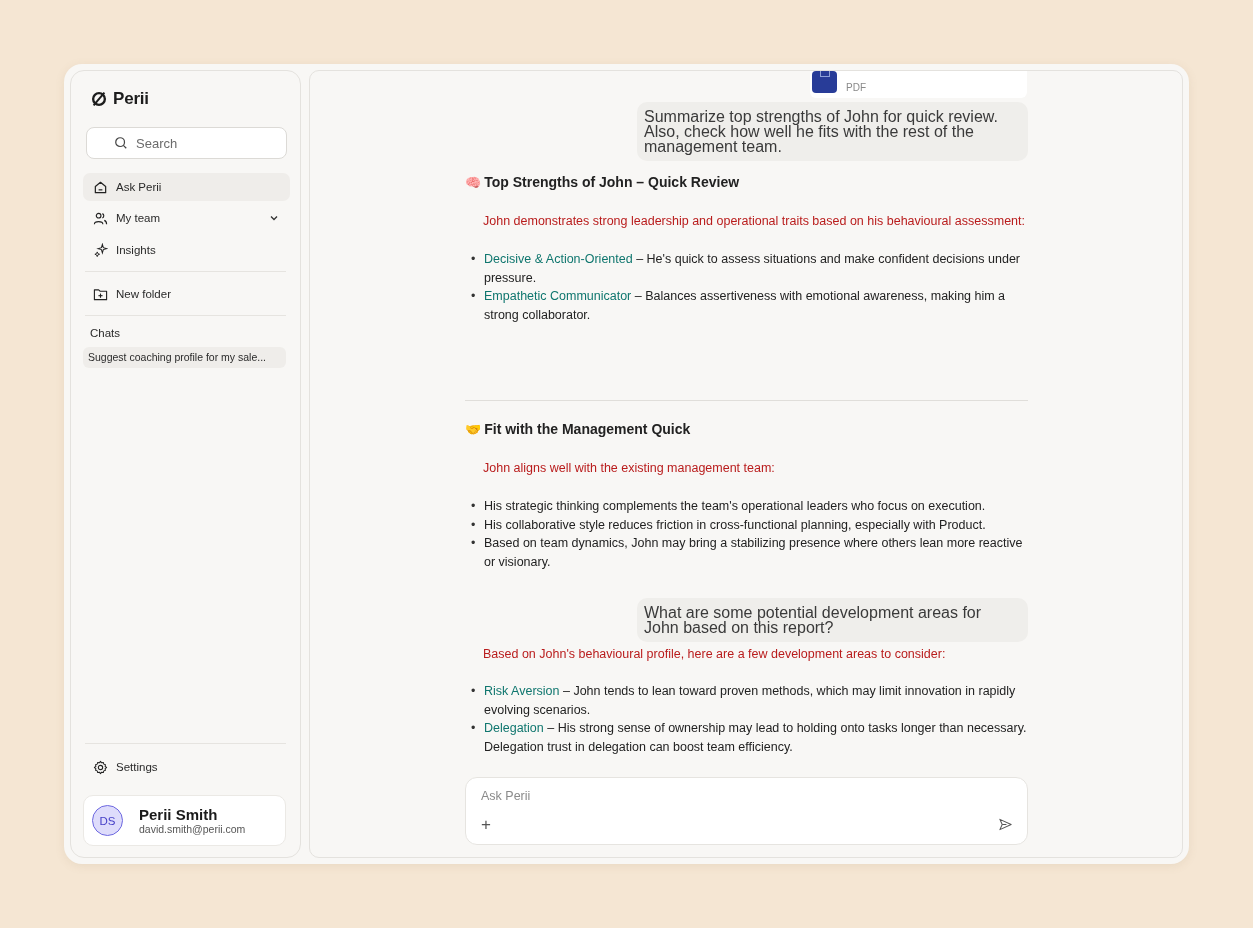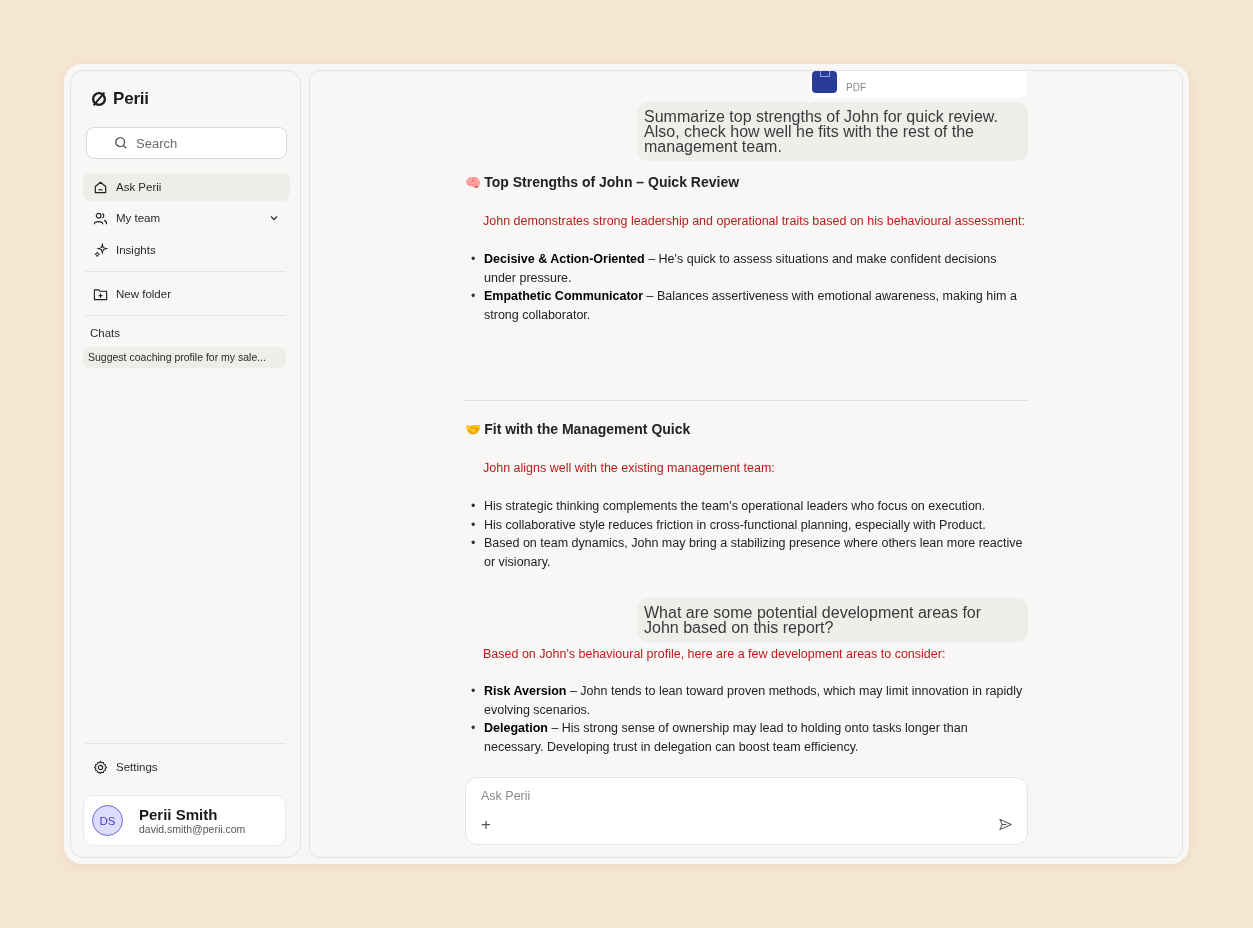--- a/index.html
+++ b/index.html
@@ -79,21 +79,21 @@
     font-size: 16px; color: #3a3a3a; line-height: 15px; padding: 7px 10px 7px 7px;
   }
   .heading { position: absolute; left: 0; font-size: 14px; font-weight: 700; color: #222; display: flex; align-items: center; gap: 3px; }
   .heading .emoji { font-size: 13px; }
   .para { position: absolute; left: 0; font-size: 12.5px; color: #b91c1c; margin-left: 18px; }
   ul.bullets { position: absolute; left: 0; list-style: none; width: 563px; }
   ul.bullets li {
     position: relative; padding-left: 19px; font-size: 12.5px; line-height: 18.7px; color: #222;
   }
   ul.bullets li::before { content: "•"; position: absolute; left: 6px; top: 0; color: #333; }
-  ul.bullets li b { font-weight: 700; color: #000000; }
+  ul.bullets li b { font-weight: 400; color: #0f766e; }
   .hr { position: absolute; left: 0; width: 563px; height: 1px; background: #e0deda; }
   .composer {
     position: absolute; left: 155px; top: 706px; width: 563px; height: 68px;
     background: #fff; border: 1px solid #e6e4e0; border-radius: 12px;
   }
   .composer input {
     position: absolute; left: 15px; top: 11px; width: 500px; border: none; outline: none;
     font-size: 12.5px; color: #333; font-family: "Liberation Sans", sans-serif; background: transparent;
   }
   .composer input::placeholder { color: #8a8a8a; }
@@ -214,21 +214,21 @@
       <li><span>His strategic thinking complements the team's operational leaders who focus on execution.</span></li>
       <li><span>His collaborative style reduces friction in cross-functional planning, especially with Product.</span></li>
       <li><span>Based on team dynamics, John may bring a stabilizing presence where others lean more reactive or visionary.</span></li>
     </ul>
 
     <div class="user-bubble" style="top:527px; width:391px;">What are some potential development areas for John based on this report?</div>
 
     <div class="para" style="top:576px">Based on John's behavioural profile, here are a few development areas to consider:</div>
     <ul class="bullets" style="top:611px">
       <li><b>Risk Aversion</b><span> – John tends to lean toward proven methods, which may limit innovation in rapidly evolving scenarios.</span></li>
-      <li><b>Delegation</b><span> – His strong sense of ownership may lead to holding onto tasks longer than necessary. Developing trust in delegation can boost team efficiency.</span></li>
+      <li><b>Delegation</b><span> – His strong sense of ownership may lead to holding onto tasks longer than necessary. Delegation trust in delegation can boost team efficiency.</span></li>
     </ul>
   </div>
 
   <div class="composer">
     <input placeholder="Ask Perii" style="">
     <span class="plus">+</span>
     <svg class="send" viewBox="0 0 16 16">
         <path d="M2 2.5 L14 8 L2 13.5 L4.5 8 Z" fill="none" stroke="#555" stroke-width="1.1" stroke-linejoin="round"></path>
         <line x1="4.5" y1="8" x2="9" y2="8" stroke="#555" stroke-width="1.1"></line>
       </svg>

